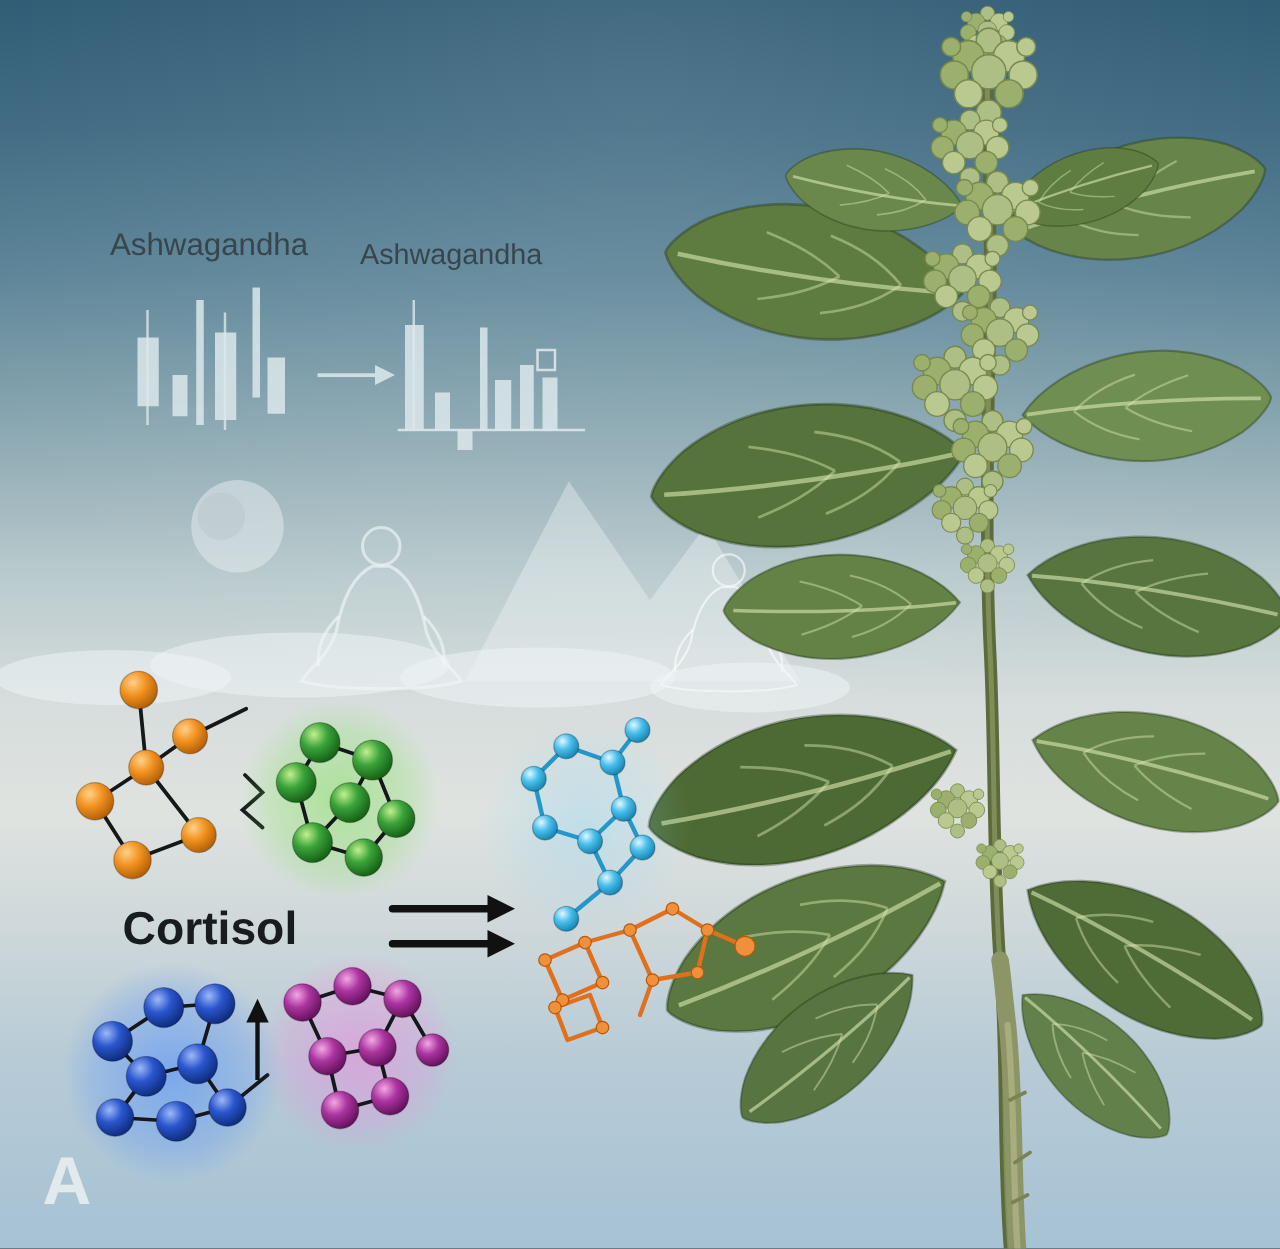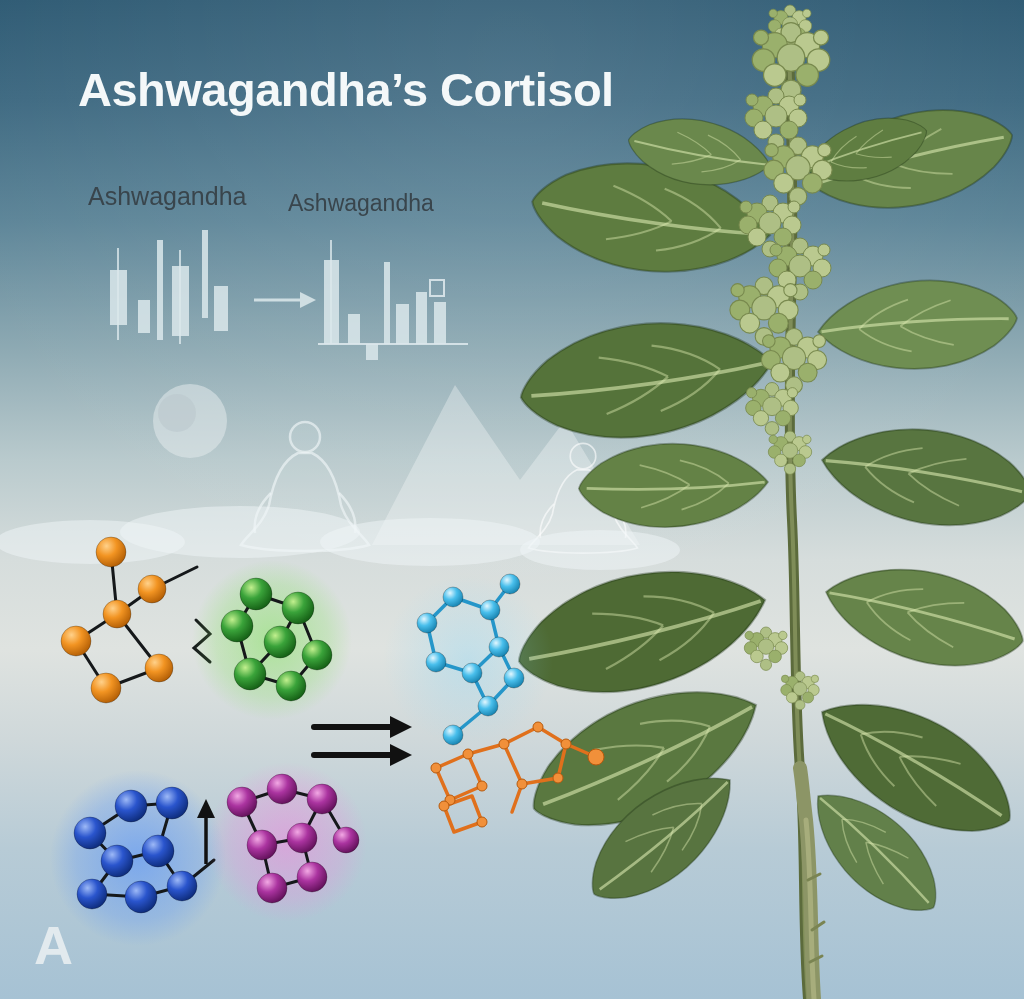--- a/index.html
+++ b/index.html
@@ -65,21 +65,20 @@
     </g>
 
     <g fill="rgba(240,246,247,0.5)">
       <ellipse cx="240" cy="532" rx="120" ry="26"></ellipse>
       <ellipse cx="90" cy="542" rx="95" ry="22"></ellipse>
       <ellipse cx="430" cy="542" rx="110" ry="24"></ellipse>
       <ellipse cx="600" cy="550" rx="80" ry="20"></ellipse>
     </g>
   </svg>
 
-  <div class="abs title">Ashwagandha’s Cortisol</div>
 
   <div class="abs chart-label label-left">Ashwagandha</div>
   <div class="abs chart-label label-right">Ashwagandha</div>
 
   <svg class="abs" style="left:100px;top:228px" width="150" height="130" viewBox="0 0 150 130">
       <line x1="18" x2="18" y1="20" y2="112" class="wick"></line>
       <rect x="10" y="42" width="17" height="55" class="bar"></rect>
       <rect x="38" y="72" width="12" height="33" class="bar"></rect>
       <rect x="57" y="12" width="6" height="100" class="bar"></rect>
       <line x1="80" x2="80" y1="22" y2="116" class="wick"></line>
@@ -373,16 +372,17 @@
         <circle class="atom" cx="322" cy="799" r="15" fill="url(#gPurple)"></circle>
         <circle class="atom" cx="302" cy="838" r="15" fill="url(#gPurple)"></circle>
         <circle class="atom" cx="262" cy="845" r="15" fill="url(#gPurple)"></circle>
         <circle class="atom" cx="272" cy="888" r="15" fill="url(#gPurple)"></circle>
         <circle class="atom" cx="312" cy="877" r="15" fill="url(#gPurple)"></circle>
         <circle class="atom" cx="346" cy="840" r="13" fill="url(#gPurple)"></circle>
       </g>
     </g>
   </svg>
 
+  <div class="abs cortisol">Cortisol</div>
 
   <div class="abs corner-letter">A</div>
 
 </div>
 
 </body></html>

